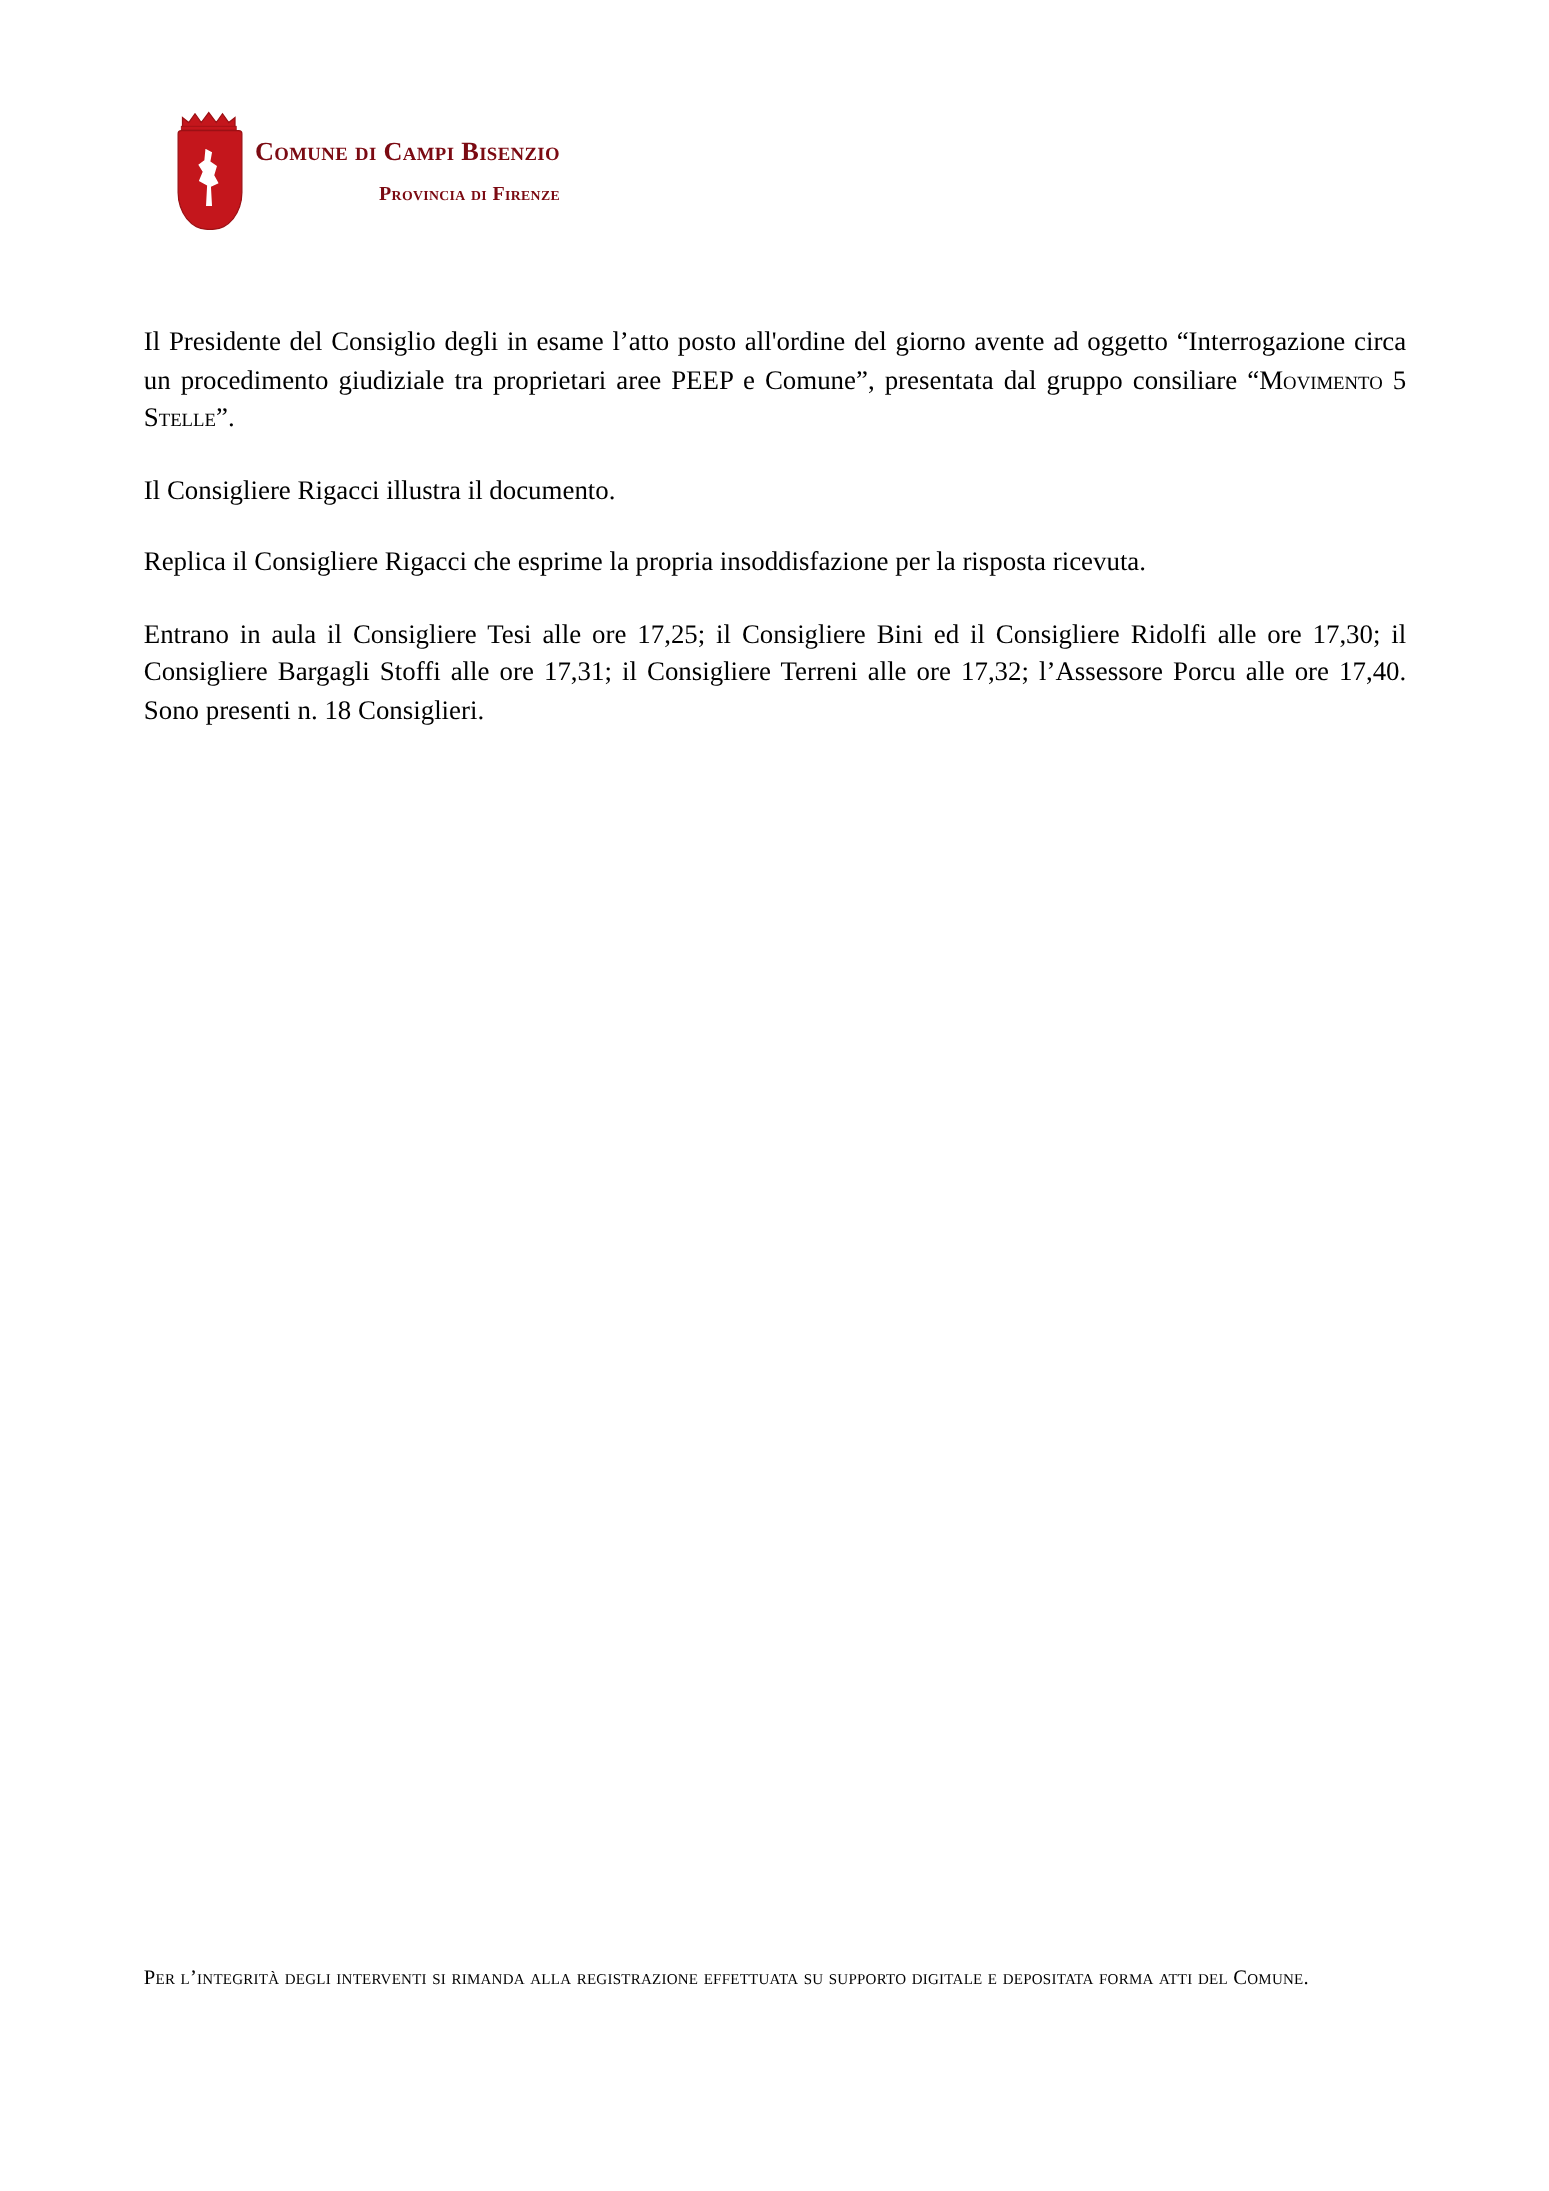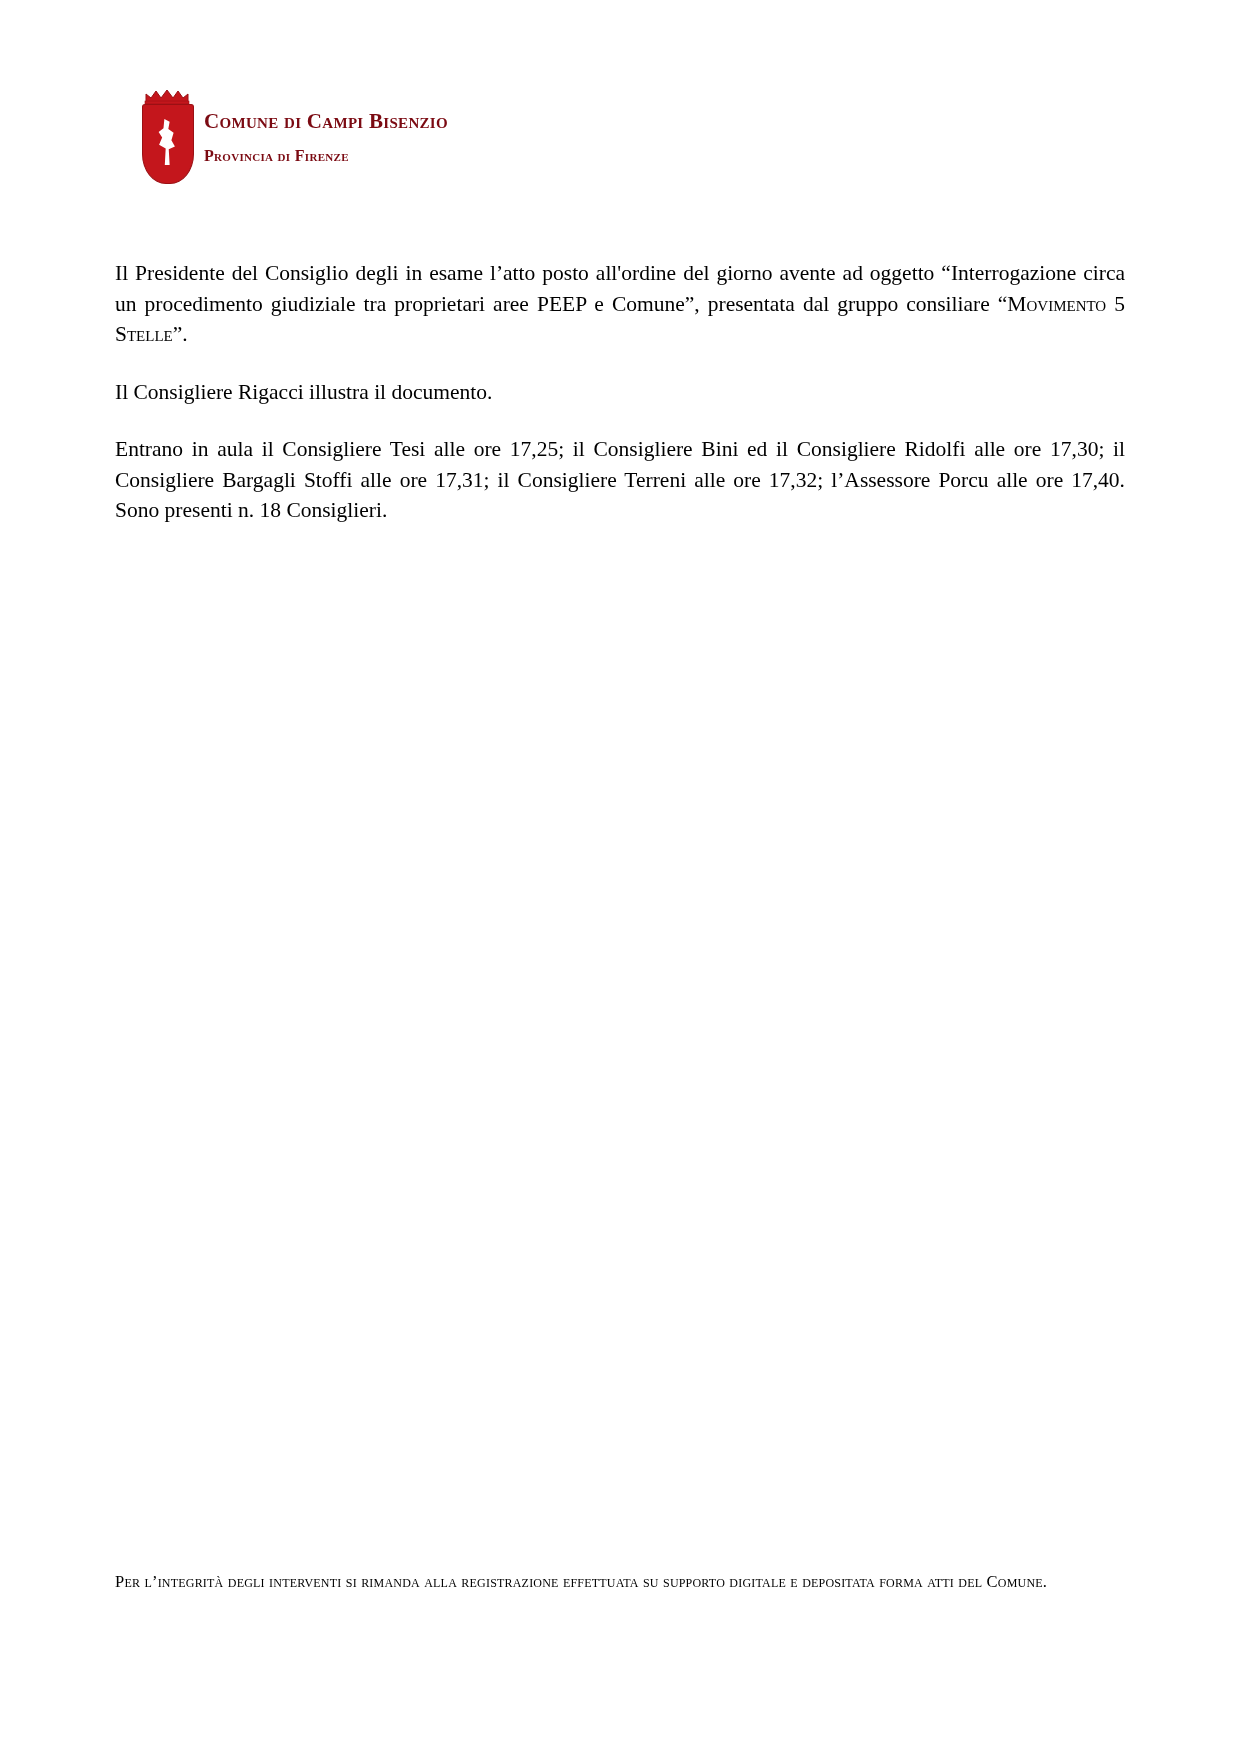--- a/index.html
+++ b/index.html
@@ -59,20 +59,21 @@
     position: absolute;
     top: 14px;
     left: 13px;
     width: 22px;
     height: 46px;
     background: #ffffff;
     clip-path: polygon(38% 0%, 62% 6%, 56% 22%, 80% 30%, 70% 46%, 86% 60%, 58% 66%, 62% 100%, 40% 100%, 44% 64%, 14% 56%, 28% 40%, 12% 28%, 34% 20%);
   }
   .header-text {
     padding-top: 22px;
+    text-align: right;
   }
   .org-name {
     font-variant: small-caps;
     font-weight: bold;
     font-size: 21px;
     color: #7b0a12;
     letter-spacing: 0.3px;
     line-height: 1.1;
   }
   .org-sub {
@@ -138,20 +139,21 @@
   </div>
 
   <div class="content">
 
     <p class="para"><span>Il Presidente del Consiglio degli in esame </span><span class="b">l’atto</span><span> posto all'ordine del giorno avente ad oggetto </span><span class="b">“Interrogazione circa un procedimento giudiziale tra proprietari aree PEEP e Comune”</span><span>, presentata dal gruppo consiliare </span><span class="sc">“Movimento 5 Stelle”</span><span>.</span></p>
 
 
     <p class="para">Il Consigliere Rigacci illustra il documento.</p>
 
 
+    <p class="para">Replica il Consigliere Rigacci che esprime la propria insoddisfazione per la risposta ricevuta.</p>
 
     <p class="para">Entrano in aula il Consigliere Tesi alle ore 17,25; il Consigliere Bini ed il Consigliere Ridolfi alle ore 17,30; il Consigliere Bargagli Stoffi alle ore 17,31; il Consigliere Terreni alle ore 17,32; l’Assessore Porcu alle ore 17,40. Sono presenti n. 18 Consiglieri.</p>
 
   </div>
 
   <div class="footer">Per l’integrità degli interventi si rimanda alla registrazione effettuata su supporto digitale e depositata forma atti del Comune.</div>
 
 </div>
 
 </body></html>

